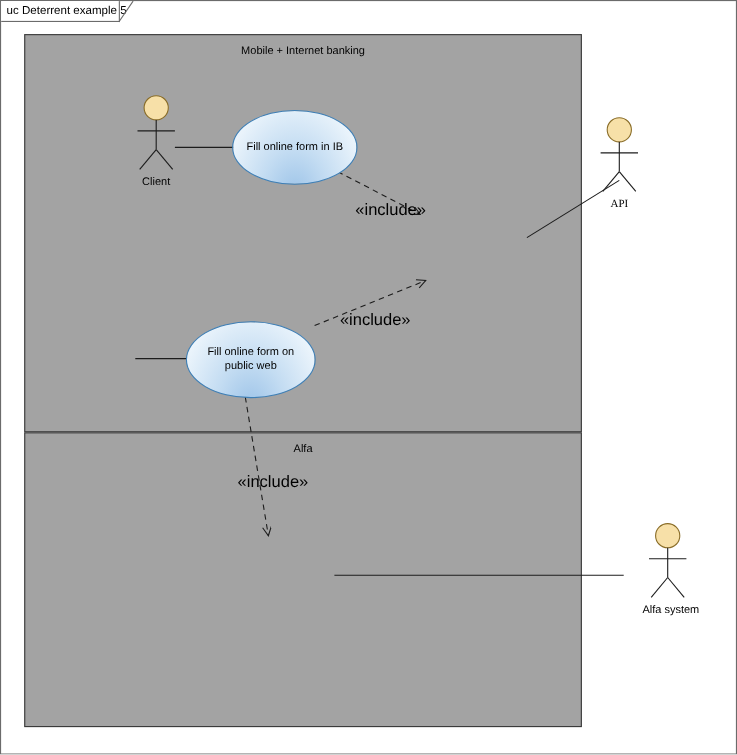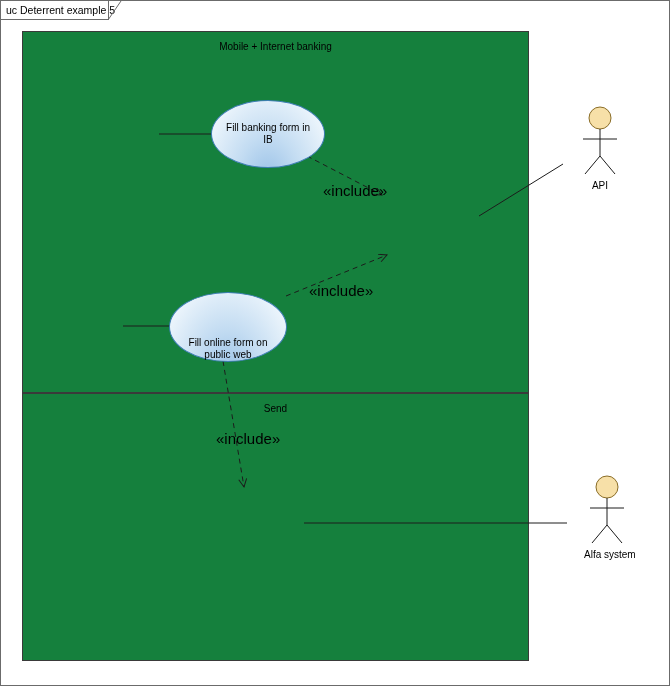--- a/index.html
+++ b/index.html
@@ -43,21 +43,21 @@
     position: absolute;
     left: 107px;
     top: 0px;
     width: 14px;
     height: 20px;
   }
   .pkg {
     position: absolute;
     box-sizing: border-box;
     border: 1px solid #3a3a3a;
-    background: #15803d;
+    background: #a3a3a3;
   }
   .pkg-label {
     position: absolute;
     width: 100%;
     text-align: center;
     font-size: 10px;
     color: #000000;
   }
   .usecase {
     position: absolute;
@@ -115,21 +115,21 @@
   </div>
   <svg id="frame-tab-corner" viewBox="0 0 14 20">
     <line x1="0" y1="19" x2="13" y2="0" stroke="#6b6b6b" stroke-width="1"></line>
   </svg>
 
   <div class="pkg" style="left:21px; top:30px; width:507px; height:362px;">
     <div class="pkg-label" style="top:9px;">Mobile + Internet banking</div>
   </div>
 
   <div class="pkg" style="left:21px; top:392px; width:507px; height:268px;">
-    <div class="pkg-label" style="top:9px;">Send</div>
+    <div class="pkg-label" style="top:9px;">Alfa</div>
   </div>
 
   <svg id="lines">
 
     <line x1="158" y1="133" x2="222" y2="133" stroke="#1c1c1c" stroke-width="1"></line>
 
     <line x1="562" y1="163" x2="478" y2="215" stroke="#1c1c1c" stroke-width="1"></line>
 
     <line x1="122" y1="325" x2="180" y2="325" stroke="#1c1c1c" stroke-width="1"></line>
 
@@ -142,35 +142,45 @@
     </defs>
 
     <line x1="306" y1="155" x2="381" y2="194" stroke="#1c1c1c" stroke-width="1" stroke-dasharray="5,4" marker-end="url(#openarrow)"></line>
 
     <line x1="285" y1="295" x2="386" y2="254" stroke="#1c1c1c" stroke-width="1" stroke-dasharray="5,4" marker-end="url(#openarrow)"></line>
 
     <line x1="222" y1="360" x2="243" y2="486" stroke="#1c1c1c" stroke-width="1" stroke-dasharray="5,4" marker-end="url(#openarrow)"></line>
   </svg>
 
   <div class="usecase" style="left:210px; top:99px; width:114px; height:68px;">
-    <span>Fill banking form in IB</span>
-  </div>
-
-
-  <div class="usecase" style="left:168px; top:291px; width:118px; height:70px;align-items:flex-end;">
+    <span>Fill online form in IB</span>
+  </div>
+
+
+  <div class="usecase" style="left:168px; top:291px; width:118px; height:70px;">
     <span>Fill online form on public web</span>
   </div>
 
 
   <div class="edge-label" style="left:322px; top:181px;">«include»</div>
   <div class="edge-label" style="left:308px; top:281px;">«include»</div>
   <div class="edge-label" style="left:215px; top:429px;">«include»</div>
 
-
-  <div class="actor" style="left:576px; top:105px;">
+  <div class="actor" style="left:118px; top:85px;">
+    <svg width="46" height="72" viewBox="0 0 46 72">
+      <circle cx="23" cy="12" r="11" fill="#f7e0a8" stroke="#8a6d28" stroke-width="1"></circle>
+      <line x1="23" y1="23" x2="23" y2="50" stroke="#1c1c1c" stroke-width="1"></line>
+      <line x1="6" y1="33" x2="40" y2="33" stroke="#1c1c1c" stroke-width="1"></line>
+      <line x1="23" y1="50" x2="8" y2="68" stroke="#1c1c1c" stroke-width="1"></line>
+      <line x1="23" y1="50" x2="38" y2="68" stroke="#1c1c1c" stroke-width="1"></line>
+    </svg>
+    <div class="actor-label">Client</div>
+  </div>
+
+  <div class="actor" style="left:539px; top:105px;font-family:Liberation Serif, serif;">
     <svg width="46" height="72" viewBox="0 0 46 72">
       <circle cx="23" cy="12" r="11" fill="#f7e0a8" stroke="#8a6d28" stroke-width="1"></circle>
       <line x1="23" y1="23" x2="23" y2="50" stroke="#1c1c1c" stroke-width="1"></line>
       <line x1="6" y1="33" x2="40" y2="33" stroke="#1c1c1c" stroke-width="1"></line>
       <line x1="23" y1="50" x2="8" y2="68" stroke="#1c1c1c" stroke-width="1"></line>
       <line x1="23" y1="50" x2="38" y2="68" stroke="#1c1c1c" stroke-width="1"></line>
     </svg>
     <div class="actor-label">API</div>
   </div>
 

